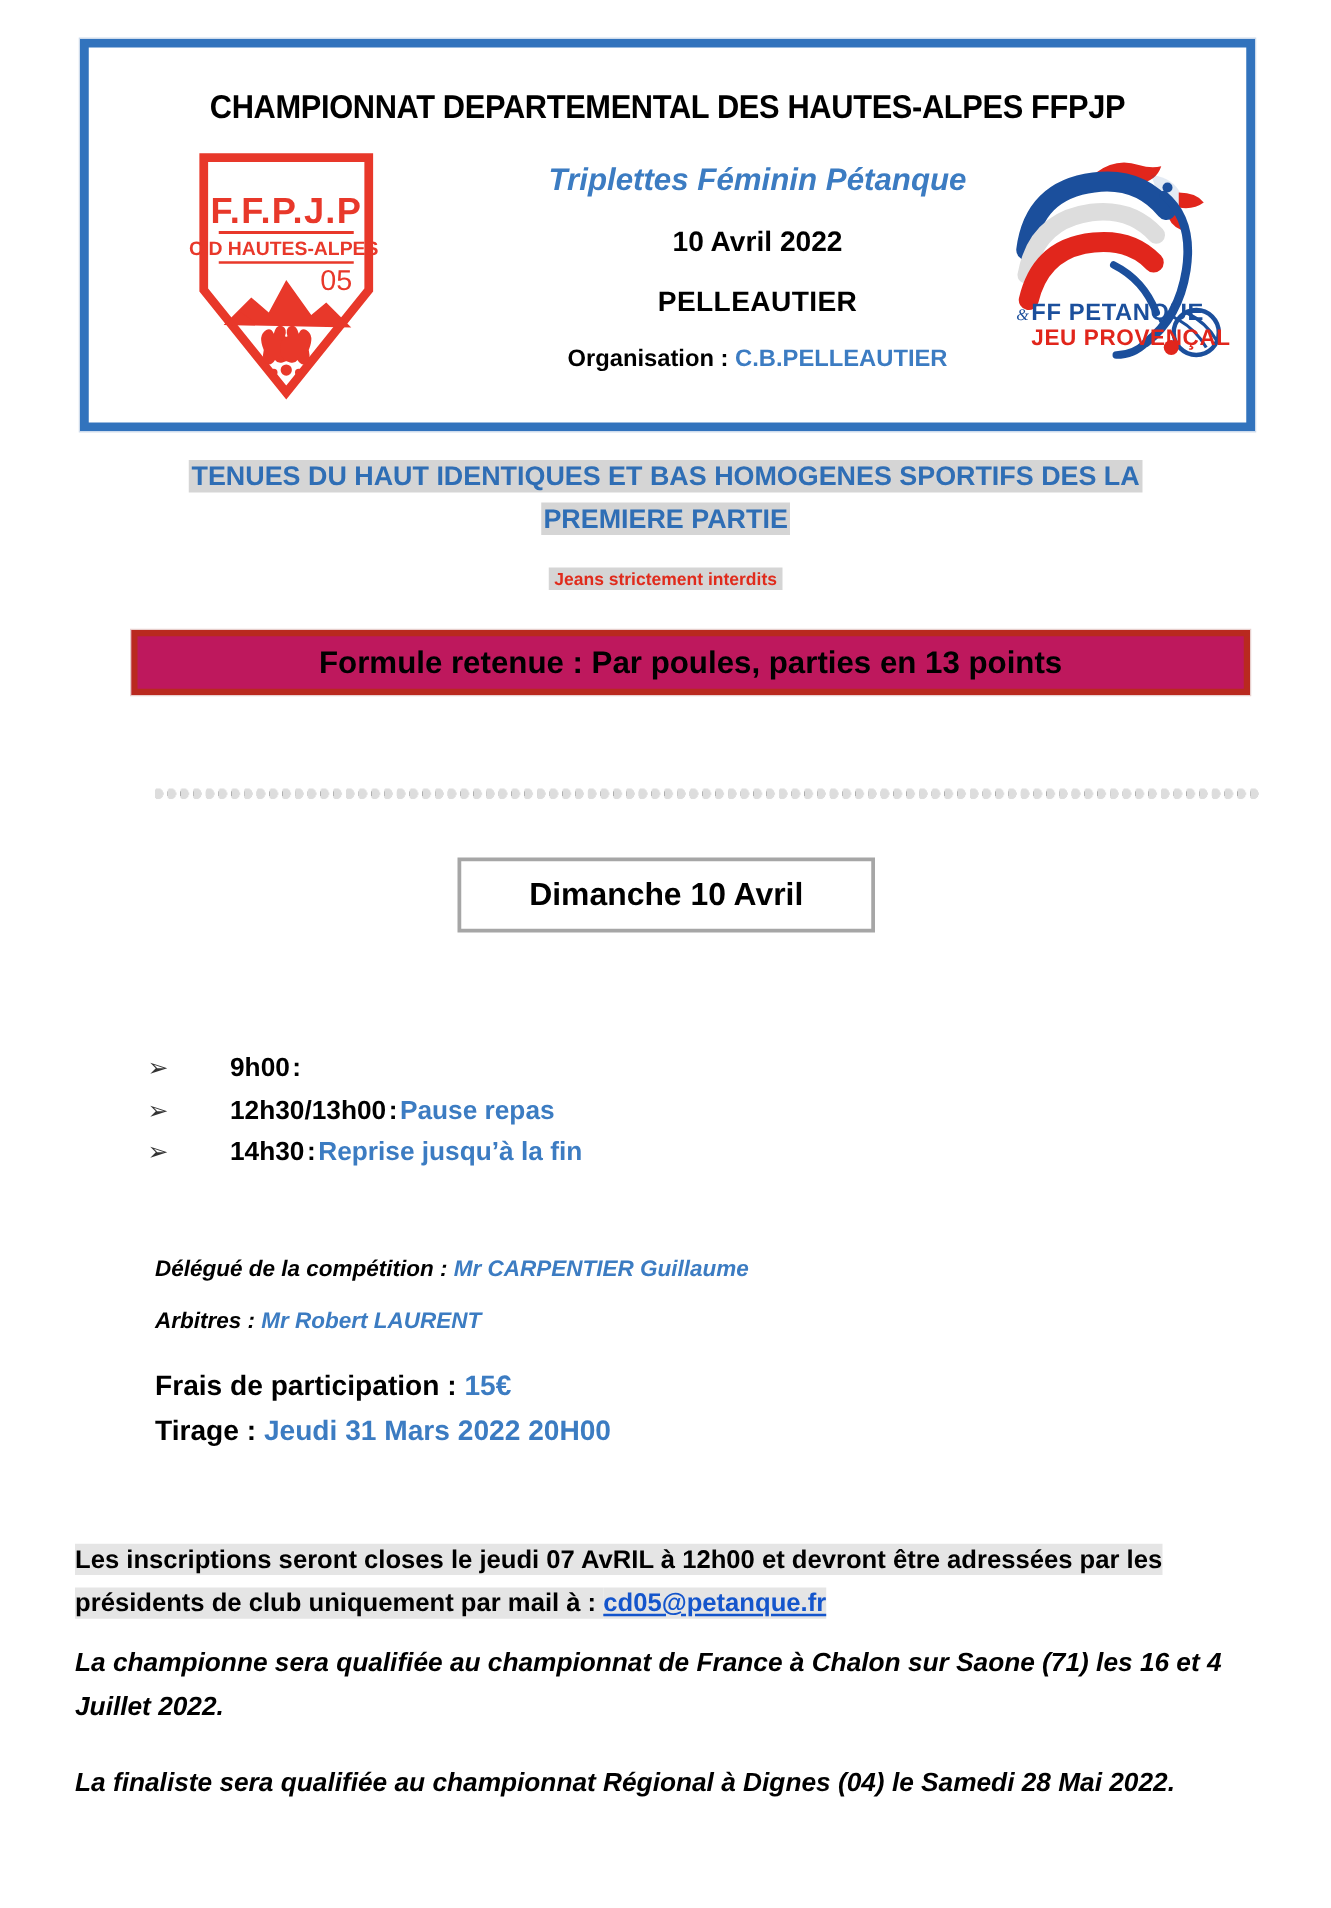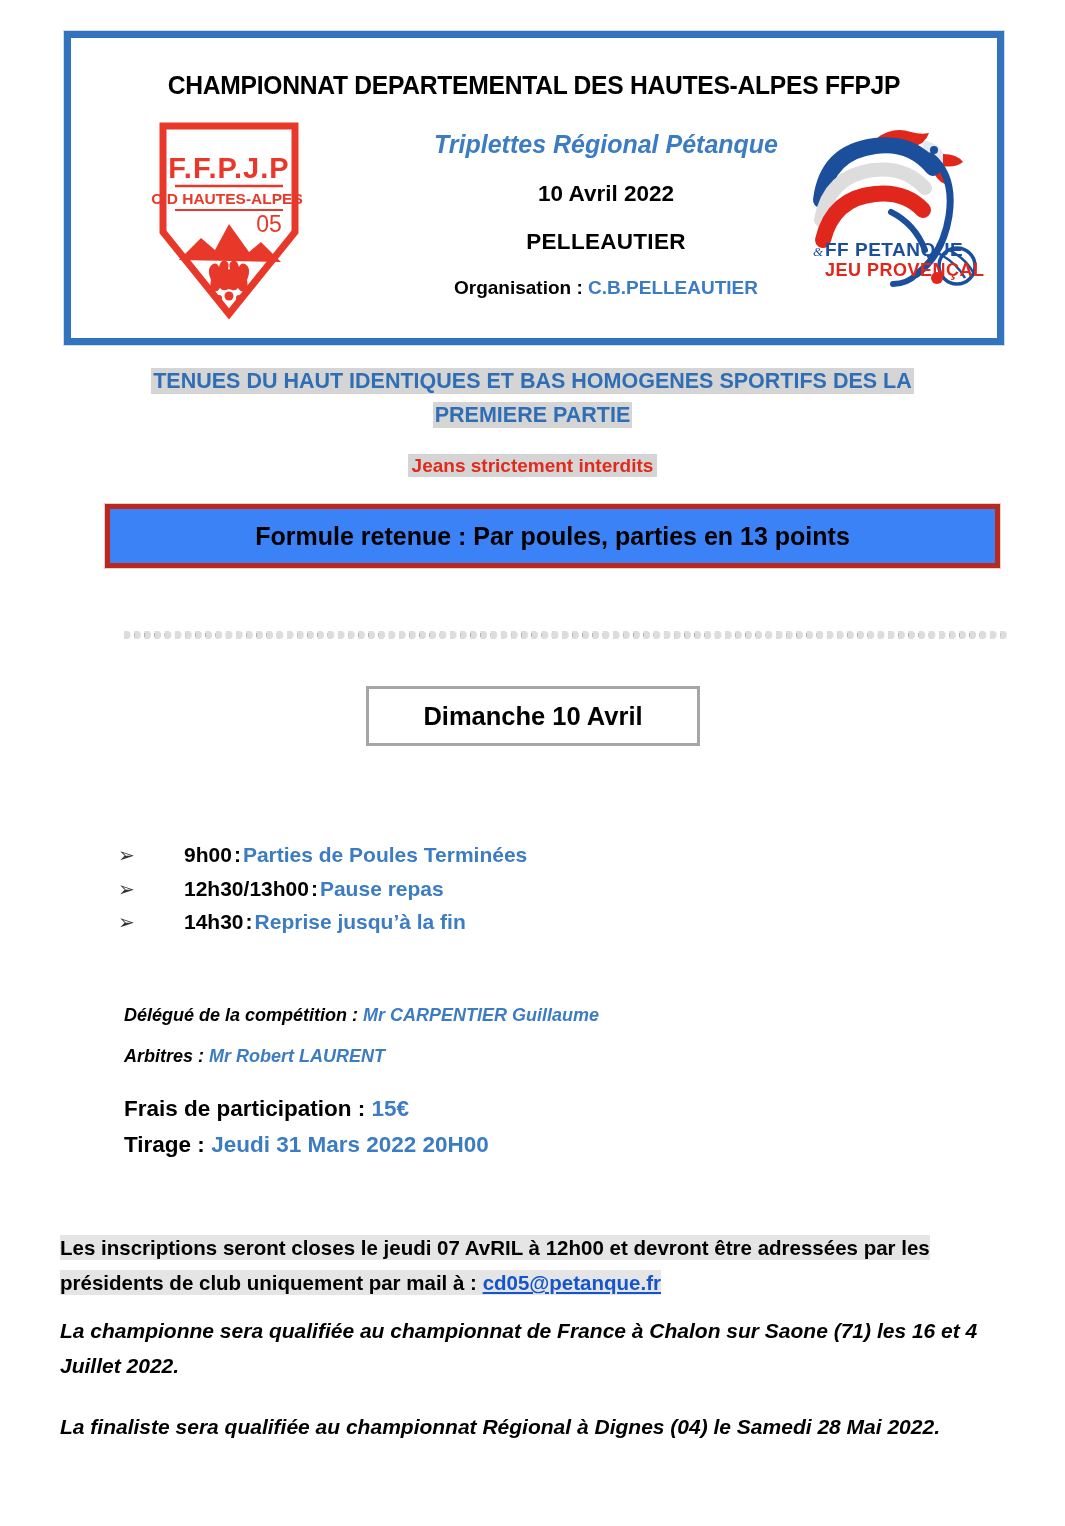--- a/index.html
+++ b/index.html
@@ -116,40 +116,40 @@
   }
   .notice-1 { top: 364px; }
   .notice-2 { top: 398px; }
 
   .jeans {
     position: absolute;
     left: 0;
     top: 455px;
     width: 1065px;
     text-align: center;
-    font-size: 19px;
+    font-size: 14px;
     font-weight: bold;
     color: #e02b1c;
   }
   .jeans .hl {
     background: #d5d5d5;
     padding: 1px 4px;
   }
 
   
   .formula-box {
     position: absolute;
     left: 105px;
     top: 504px;
     width: 895px;
-    height: 64px;
+    height: 52px;
     border: 5px solid #b9291f;
     outline: 1px solid #e8cfcd;
     box-sizing: border-box;
-    background: #3b82f6;
+    background: #be185d;
     display: flex;
     align-items: center;
     justify-content: center;
   }
   .formula-text {
     font-size: 25px;
     font-weight: bold;
     color: #000000;
     white-space: nowrap;
   }
@@ -321,21 +321,21 @@
                  q-4 1 -6 -2 q-3 5 -7 3 q-4 -2 -2 -11 Z" fill="#e8382a"></path>
         <path d="M98 160 q5 -12 -2 -16 q-4 -2 -6 3 q-2 -8 -7 -6 q-4 2 -2 8 q-6 2 -6 10
                  q0 9 8 11 q4 1 6 -2 q3 5 7 3 q4 -2 2 -11 Z" fill="#e8382a"></path>
         <circle cx="80" cy="176" r="4.5" fill="#e8382a"></circle>
         <circle cx="70" cy="178" r="3" fill="#e8382a"></circle>
         <circle cx="90" cy="178" r="3" fill="#e8382a"></circle>
       </svg>
     </div>
 
     <div class="header-center">
-      <div class="hc-line hc-sub">Triplettes Régional Pétanque</div>
+      <div class="hc-line hc-sub">Triplettes Féminin Pétanque</div>
       <div class="hc-line hc-date">10 Avril 2022</div>
       <div class="hc-line hc-place">PELLEAUTIER</div>
       <div class="hc-line hc-org">
         <span>Organisation : </span><span class="org-value">C.B.PELLEAUTIER</span>
       </div>
     </div>
 
     <div class="logo-right">
       <svg viewBox="0 0 200 190" width="200" height="190" aria-hidden="true">
 
@@ -387,21 +387,20 @@
   <div class="day-box">
     <span class="day-text">Dimanche 10 Avril</span>
   </div>
 
   <div class="schedule">
 
     <div class="sched-row">
       <span class="sched-bullet">➢</span>
       <span class="sched-time">9h00</span>
       <span class="sched-sep">:</span>
-      <span class="sched-label">Parties de Poules Terminées</span>
     </div>
 
     <div class="sched-row">
       <span class="sched-bullet">➢</span>
       <span class="sched-time">12h30/13h00</span>
       <span class="sched-sep">:</span>
       <span class="sched-label">Pause repas</span>
     </div>
 
     <div class="sched-row">

